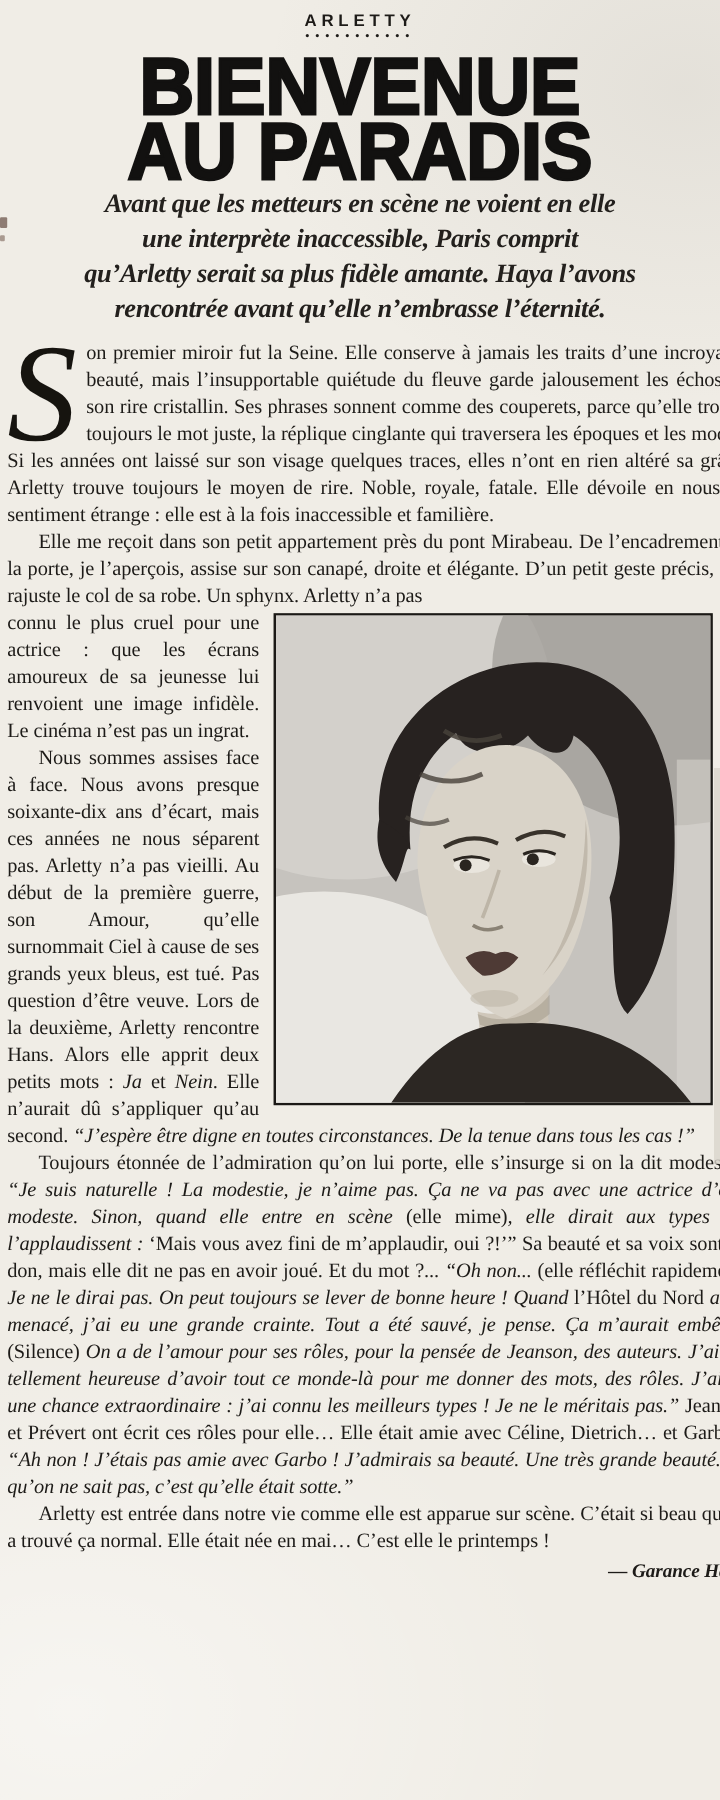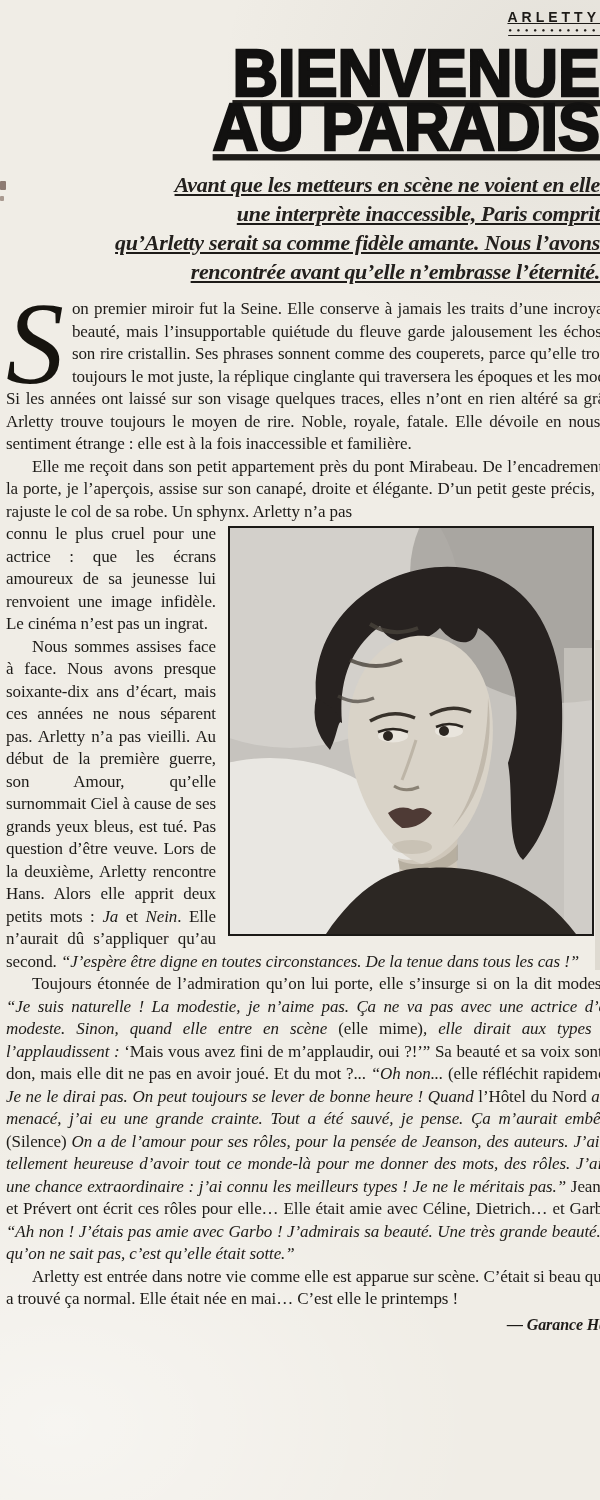--- a/index.html
+++ b/index.html
@@ -6,34 +6,34 @@
   body{background:#8a8782;font-family:"Liberation Serif",serif;}
   .page{
     position:relative;width:600px;height:1500px;overflow:hidden;
     background:
       radial-gradient(ellipse 700px 500px at 10% 95%, rgba(255,255,255,.45), rgba(255,255,255,0) 60%),
       radial-gradient(ellipse 500px 400px at 95% 5%, rgba(120,115,105,.10), rgba(120,115,105,0) 70%),
       #f0ede6;
     color:#1d1b18;
   }
   
-  .head{width:600px;text-align:right;text-decoration:underline;}
+  .head{width:600px;text-align:center;}
   .kicker{
     padding-top:9px;font-family:"Liberation Sans",sans-serif;font-weight:bold;
     font-size:14px;letter-spacing:4px;color:#1d1b18;
   }
   .kicker-dots{font-size:11px;letter-spacing:4.5px;line-height:8px;color:#1d1b18;margin-top:1px;}
   .title{
     margin-top:12px;font-family:"Liberation Sans",sans-serif;font-weight:bold;
     font-size:63px;line-height:51px;letter-spacing:0px;color:#121110;
     -webkit-text-stroke:2.4px #121110;
     transform:scaleY(1.06);transform-origin:top center;
   }
   .deck{
-    margin-top:22px;font-weight:bold;font-style:italic;
+    margin-top:7px;font-weight:bold;font-style:italic;
     font-size:22px;line-height:29px;letter-spacing:-0.3px;color:#23201d;
   }
   
   .article{
     width:618px;margin:12px 0 0 6px;
     font-size:17px;line-height:22.5px;letter-spacing:-0.1px;
     text-align:justify;hyphens:auto;-webkit-hyphens:auto;
   }
   .para{margin:0;text-indent:26px;}
   .no-indent{text-indent:0;}
@@ -66,21 +66,21 @@
   <div class="head">
     <div class="kicker">ARLETTY</div>
     <div class="kicker-dots">•••••••••••</div>
     <div class="title">
       <div>BIENVENUE</div>
       <div>AU PARADIS</div>
     </div>
     <div class="deck">
       <div>Avant que les metteurs en scène ne voient en elle</div>
       <div>une interprète inaccessible, Paris comprit</div>
-      <div>qu’Arletty serait sa comme fidèle amante. Nous l’avons</div>
+      <div>qu’Arletty serait sa plus fidèle amante. Haya l’avons</div>
       <div>rencontrée avant qu’elle n’embrasse l’éternité.</div>
     </div>
   </div>
 
   <div class="article">
 
     <p class="para no-indent"><span class="dropcap">S</span><span>on premier miroir fut la Seine. Elle conserve à jamais les traits d’une incroyable beauté, mais l’insupportable quiétude du fleuve garde jalousement les échos de son rire cristallin. Ses phrases sonnent comme des couperets, parce qu’elle trouve toujours le mot juste, la réplique cinglante qui traversera les époques et les modes. Si les années ont laissé sur son visage quelques traces, elles n’ont en rien altéré sa grâce. Arletty trouve toujours le moyen de rire. Noble, royale, fatale. Elle dévoile en nous un sentiment étrange : elle est à la fois inaccessible et familière.</span></p>
 
     <p class="para">Elle me reçoit dans son petit appartement près du pont Mirabeau. De l’encadrement de la porte, je l’aperçois, assise sur son canapé, droite et élégante. D’un petit geste précis, elle rajuste le col de sa robe. Un sphynx. Arletty n’a pas</p>
 

